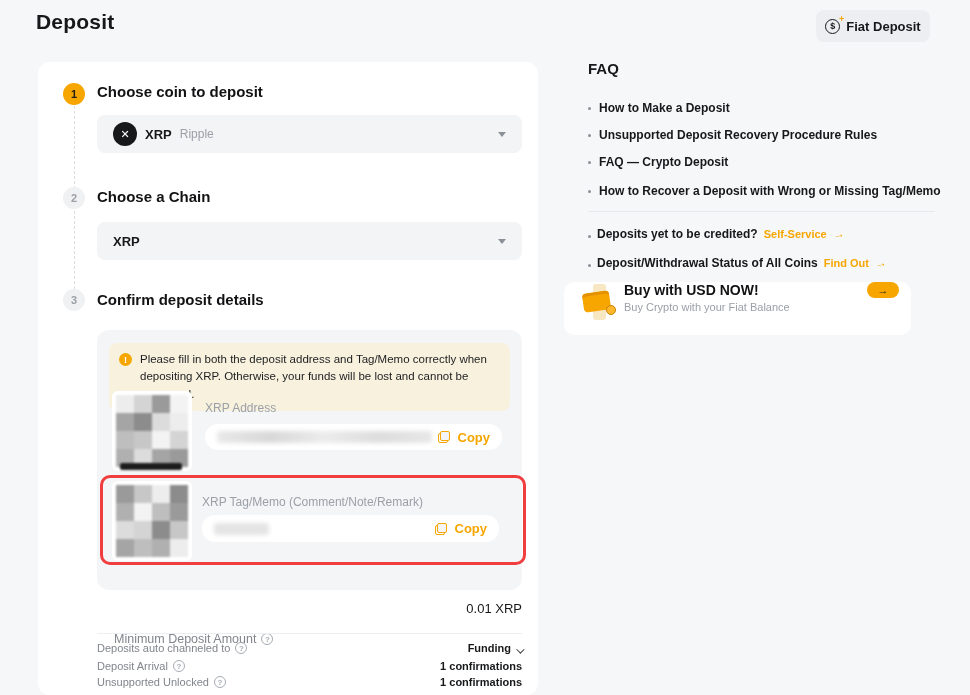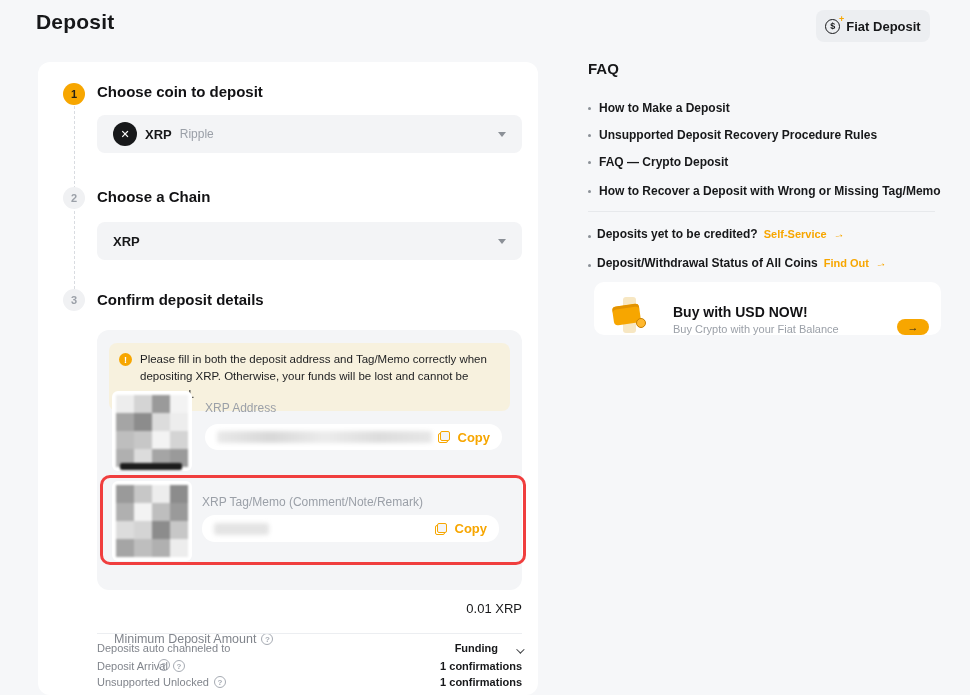--- a/index.html
+++ b/index.html
@@ -62,39 +62,39 @@
   .copy-ic::before { content:""; position:absolute; left:0; bottom:0; width:8px; height:8px;
     border:1.4px solid #f7a600; border-radius:2px; }
   .copy-ic::after { content:""; position:absolute; right:0; top:0; width:8px; height:8px;
     border:1.4px solid #f7a600; border-radius:2px; background:#f4f5f7; }
 
   .highlight-red { left:3px; top:145px; width:426px; height:90px; border:3px solid #f03e3e; border-radius:10px;padding-left:16px; }
 
   .sumrow-label { font-size:12.5px; color:#81858c; display:flex; align-items:center; gap:5px; }
   .sumrow-value { font-size:13px; font-weight:400; color:#17181a; }
   .minirow-label { font-size:11px; color:#81858c; display:flex; align-items:center; gap:5px; }
-  .minirow-value { font-size:11px; font-weight:700; color:#17181a; display:flex; align-items:flex-end; gap:18px; justify-content:flex-end; }
+  .minirow-value { font-size:11px; font-weight:700; color:#17181a; display:flex; align-items:flex-end; gap:5px; justify-content:flex-end; }
   .help-ic { width:12px; height:12px; border:1px solid #a6abb3; border-radius:50%; color:#a6abb3;
     display:inline-flex; align-items:center; justify-content:center; font-size:8px; font-weight:700; }
   .chev-down { width:6px; height:6px; border-right:1.5px solid #3b3d40; border-bottom:1.5px solid #3b3d40;
     transform:rotate(45deg) translateY(-2px); display:inline-block; }
   .divider { border-top:1px solid #eceef1; }
 
   
   .faq-title { left:588px; top:60px; font-size:15px; font-weight:700; }
   .faq-item { left:588px; display:flex; align-items:center; gap:8px; font-size:12px; font-weight:600;
     color:#17181a; cursor:pointer; }
   .bullet { width:3px; height:3px; border-radius:50%; background:#8b9097; flex:0 0 3px; }
   .rdivider { left:588px; width:347px; border-top:1px solid #e7e9ec; }
   .linkrow { left:588px; display:flex; align-items:baseline; gap:6px; font-size:12px; font-weight:700; cursor:pointer; }
   .linkrow .action { color:#f7a600; font-size:11px; font-weight:700; }
   .linkrow .arrow { color:#f7a600; font-size:11px; transform:rotate(-12deg); display:inline-block; }
 
-  .banner { left:594px; top:282px; width:347px; height:53px; background:#ffffff; border-radius:10px;
-    display:flex; align-items:flex-end; padding:0 12px 0 16px; gap:23px; cursor:pointer; }
+  .banner { left:564px; top:282px; width:347px; height:53px; background:#ffffff; border-radius:10px;
+    display:flex; align-items:flex-start; padding:0 12px 0 16px; gap:4px; cursor:pointer; }
   .wallet-ic { position:relative; width:40px; height:40px; flex:0 0 40px; }
   .wallet-band { position:absolute; left:13px; top:2px; width:13px; height:36px; background:#f7e7c3; border-radius:3px; }
   .wallet-body { position:absolute; left:3px; top:10px; width:27px; height:19px; background:#f7a600;
     border-radius:4px; transform:rotate(-8deg); box-shadow:inset 0 3px 0 #e29200; }
   .wallet-coin { position:absolute; right:4px; bottom:7px; width:10px; height:10px; border-radius:50%;
     background:#ffb82e; border:1.5px solid #c77f00; }
   .banner-title { font-size:14px; font-weight:700; color:#121214; }
   .banner-sub { font-size:11px; color:#9ba0a8; margin-top:3px; }
   .banner-arrow { margin-left:auto; width:32px; height:16px; border-radius:9px; background:#f7a600; border:none;
     display:flex; align-items:center; justify-content:center; color:#1d1e20; font-size:11px; font-weight:700; cursor:pointer; }
@@ -206,21 +206,21 @@
   </div>
 
   <div class="abs sumrow-label" style="left:59px; top:570px;margin-left:17px;">
     <span>Minimum Deposit Amount</span>
     <span class="help-ic">?</span>
   </div>
   <div class="abs sumrow-value" style="right:16px; top:539px;">0.01 XRP</div>
 
   <div class="abs divider" style="left:59px; top:571px; width:425px;"></div>
 
-  <div class="abs minirow-label" style="left:59px; top:580px;flex-direction:column;">
+  <div class="abs minirow-label" style="left:59px; top:580px;">
     <span>Deposits auto channeled to</span>
     <span class="help-ic">?</span>
   </div>
   <div class="abs minirow-value" style="right:16px; top:580px;">
     <span>Funding</span>
     <span class="chev-down"></span>
   </div>
 
   <div class="abs minirow-label" style="left:59px; top:598px;">
     <span>Deposit Arrival</span>

